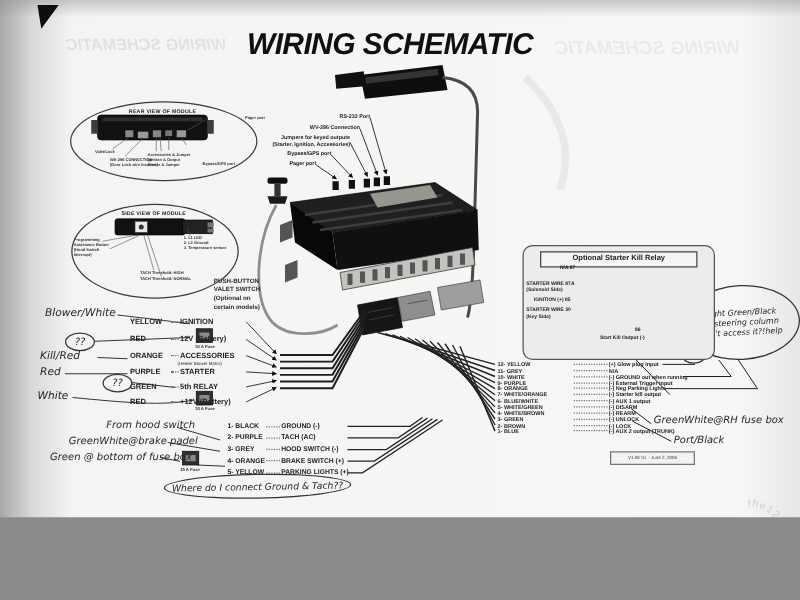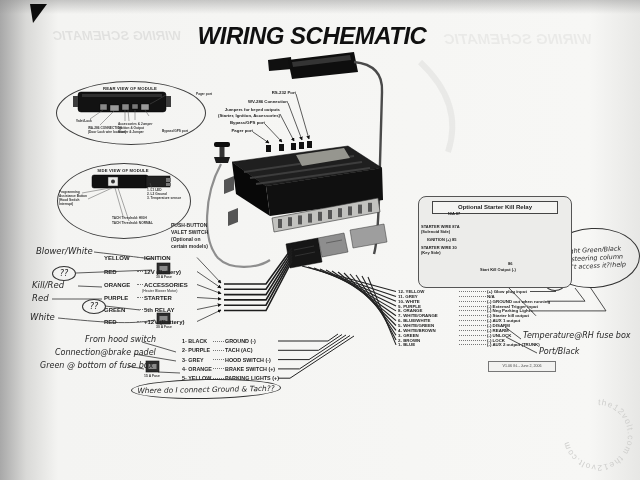--- a/index.html
+++ b/index.html
@@ -1,17 +1,17 @@
 <!DOCTYPE html>
 <html><head>
 <meta charset="utf-8">
 <style>
   html,body{margin:0;padding:0;background:#8a8a8a;}
   .stage{
-    position:relative;width:640px;height:480px;overflow:hidden;
+    position:relative;width:640px;height:414px;overflow:hidden;
     font-family:"Liberation Sans",sans-serif;color:#222;
     background:
       linear-gradient(180deg, rgba(140,140,140,.45) 0, rgba(140,140,140,0) 14px),
       linear-gradient(90deg, #a8a8a8 0, #d9d9d7 26px, #f4f4f2 58px, #f7f7f5 590px, #e7e7e5 640px);
   }
   .abs{position:absolute;}
   .pr{font-family:"Liberation Sans",sans-serif;color:#2a2a2a;}
   .hw{font-family:"DejaVu Sans",sans-serif;font-style:italic;color:#262626;}
   .ml{white-space:pre-line;}
   .title{font-size:24px;font-weight:700;font-style:italic;letter-spacing:-0.5px;color:#101010;text-align:center;}
@@ -348,21 +348,21 @@
       <span class="lead"></span>
       <span class="nw">BRAKE SWITCH (+)</span>
   </div>
   <div class="abs row brow" style="top:374.2px;">
     <span class="nw"><span>5-</span> <span>YELLOW</span></span>
       <span class="lead"></span>
       <span class="nw">PARKING LIGHTS (+)</span>
   </div>
 
   <div class="abs hw" style="left:85px;top:335px;font-size:8px;">From hood switch</div>
-  <div class="abs hw" style="left:55px;top:348px;font-size:8px;">Connection@brake padel</div>
+  <div class="abs hw" style="left:55px;top:348px;font-size:8px;">GreenWhite@brake padel</div>
   <div class="abs hw" style="left:40px;top:361px;font-size:8px;">Green @ bottom of fuse box</div>
   <div class="abs circq hw" style="left:131px;top:379px;width:148px;height:18px;font-size:7.4px;transform:rotate(-1deg);">
     <span>Where do I connect Ground &amp; Tach??</span>
   </div>
 
   <div class="abs row rrow" style="top:289px;">
       <span class="nw"><span>12-</span> <span>YELLOW</span></span>
       <span class="lead"></span>
       <span class="nw">(+) Glow plug input</span>
     </div>
@@ -423,21 +423,21 @@
     </div>
 
   <div class="abs circq" style="left:546px;top:228px;width:92px;height:58px;transform:rotate(-3deg);flex-direction:column;">
     <span class="hw" style="font-size:6.4px;">Light Green/Black</span>
     <span class="hw" style="font-size:6.4px;">@ steering column</span>
     <span class="hw" style="font-size:6.4px;">can't access it?!help</span>
   </div>
   <div class="abs circq hw" style="left:545px;top:277px;width:18px;height:12px;font-size:7px;">
       <span>??</span>
     </div>
-  <div class="abs hw" style="left:523px;top:331px;font-size:8px;">Temperature@RH fuse box</div>
+  <div class="abs hw" style="left:523px;top:331px;font-size:8px;">GreenWhite@RH fuse box</div>
   <div class="abs hw" style="left:539px;top:347px;font-size:8px;">Port/Black</div>
 
   <div class="abs panel" style="left:418px;top:196px;width:152px;height:90px;"></div>
   <div class="abs ptitle" style="left:432px;top:201px;width:124px;height:11px;">Optional Starter Kill Relay</div>
   <div class="abs plab" style="left:448px;top:212px;">N/A 87</div>
   <div class="abs plab ml" style="left:421px;top:225px;">STARTER WIRE 87A
 (Solenoid Side)</div>
   <div class="abs plab" style="left:427px;top:238px;">IGNITION (+) 85</div>
   <div class="abs plab ml" style="left:421px;top:246px;">STARTER WIRE 30
 (Key Side)</div>

